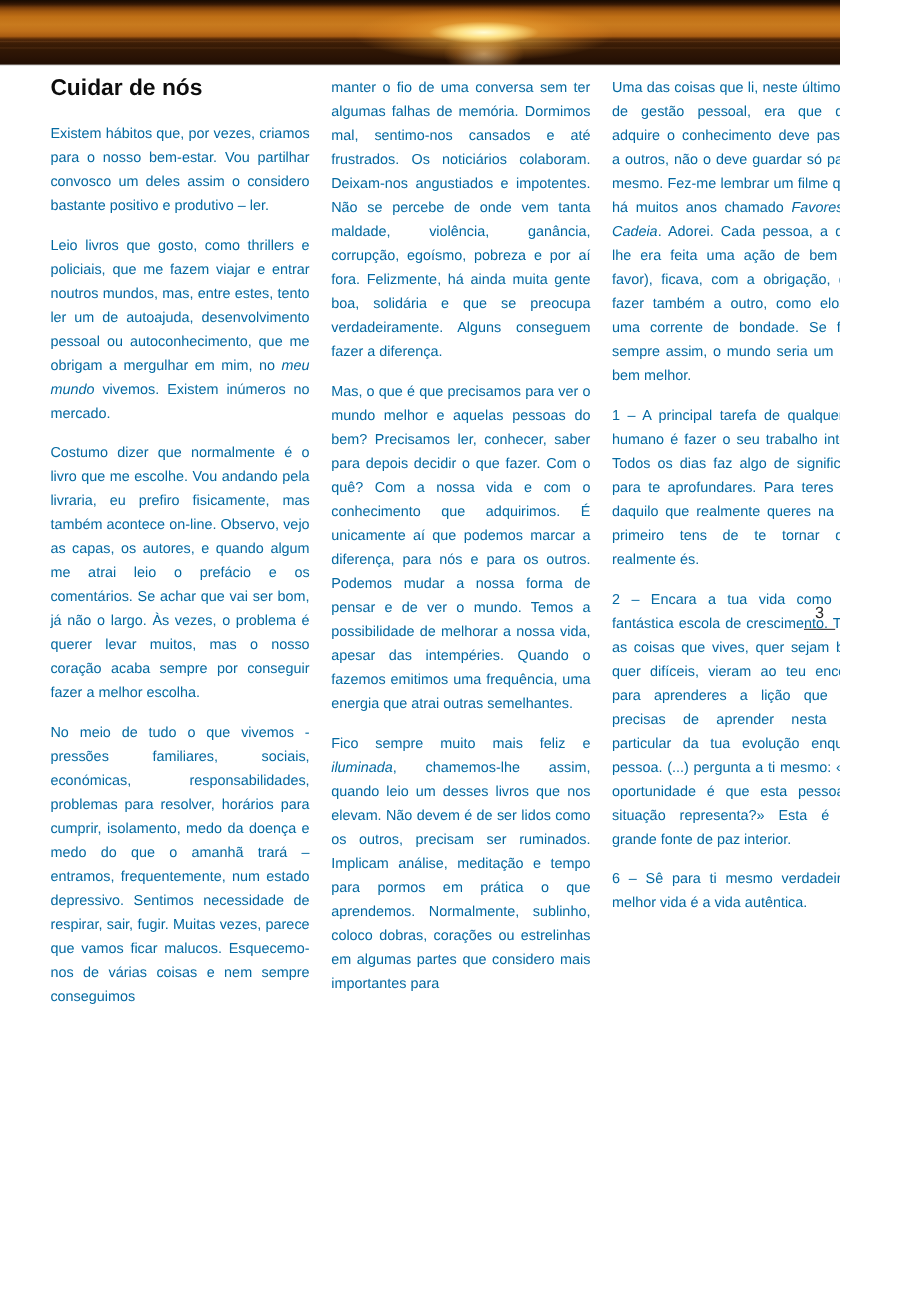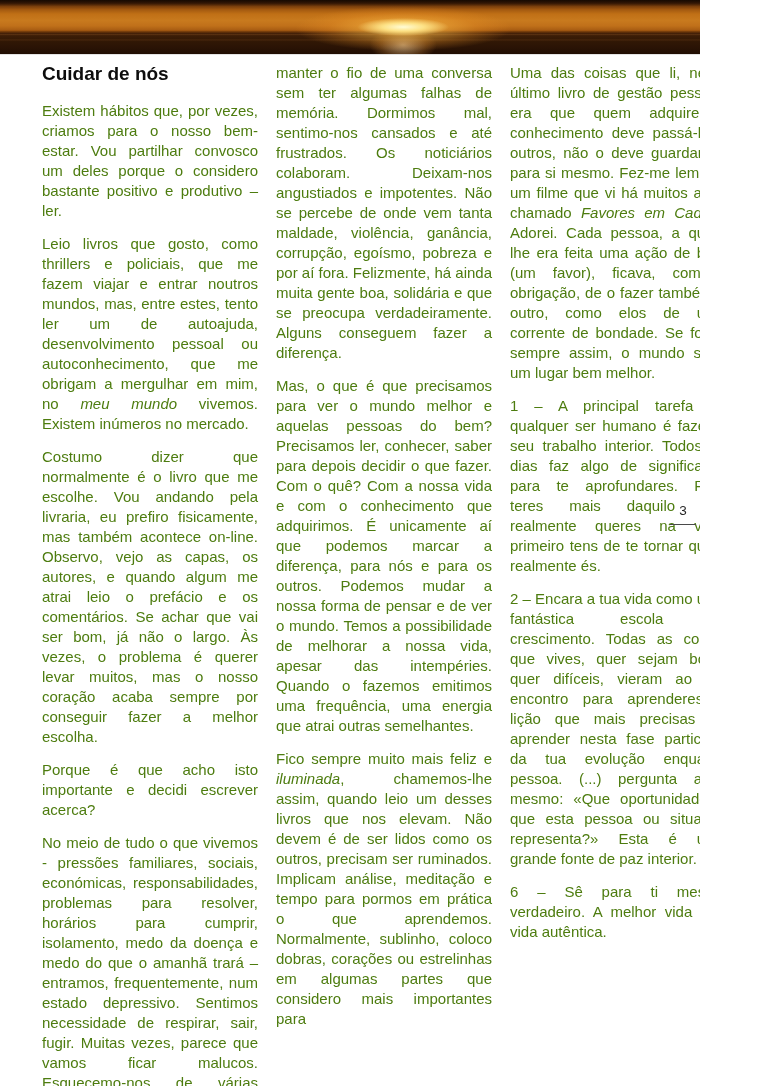--- a/index.html
+++ b/index.html
@@ -54,23 +54,23 @@
   }
   .article-title {
     margin: 0 0 16px 0;
     font-size: 19px;
     font-weight: 700;
     color: #0d0d0d;
     letter-spacing: 0;
   }
   .column p {
     margin: 0 0 13px 0;
-    font-size: 15px;
+    font-size: 12px;
     line-height: 20px;
-    color: #4d7c0f;
+    color: #0369a1;
     text-align: justify;
     text-justify: inter-word;
   }
   .page-number {
     position: absolute;
     top: 503px;
     right: 4px;
     width: 26px;
     text-align: center;
     font-size: 13.5px;
@@ -83,24 +83,23 @@
 <body>
 
 <div class="page">
 
   <div class="header-image"></div>
 
   <div class="content">
 
     <div class="column">
       <h1 class="article-title">Cuidar de nós</h1>
-      <p><span>Existem hábitos que, por vezes, criamos para o nosso bem-estar. Vou partilhar convosco um deles porque o considero bastante positivo e produtivo – ler.</span></p>
+      <p><span>Existem hábitos que, por vezes, criamos para o nosso bem-estar. Vou partilhar convosco um deles assim o considero bastante positivo e produtivo – ler.</span></p>
       <p><span>Leio livros que gosto, como thrillers e policiais, que me fazem viajar e entrar noutros mundos, mas, entre estes, tento ler um de autoajuda, desenvolvimento pessoal ou autoconhecimento, que me obrigam a mergulhar em mim, no </span><span style="font-style: italic;">meu mundo</span><span> vivemos. Existem inúmeros no mercado.</span></p>
       <p><span>Costumo dizer que normalmente é o livro que me escolhe. Vou andando pela livraria, eu prefiro fisicamente, mas também acontece on-line. Observo, vejo as capas, os autores, e quando algum me atrai leio o prefácio e os comentários. Se achar que vai ser bom, já não o largo. Às vezes, o problema é querer levar muitos, mas o nosso coração acaba sempre por conseguir fazer a melhor escolha.</span></p>
-      <p><span>Porque é que acho isto importante e decidi escrever acerca?</span></p>
       <p><span>No meio de tudo o que vivemos - pressões familiares, sociais, económicas, responsabilidades, problemas para resolver, horários para cumprir, isolamento, medo da doença e medo do que o amanhã trará – entramos, frequentemente, num estado depressivo. Sentimos necessidade de respirar, sair, fugir. Muitas vezes, parece que vamos ficar malucos. Esquecemo-nos de várias coisas e nem sempre conseguimos</span></p>
     </div>
 
     <div class="column">
       <p><span>manter o fio de uma conversa sem ter algumas falhas de memória. Dormimos mal, sentimo-nos cansados e até frustrados. Os noticiários colaboram. Deixam-nos angustiados e impotentes. Não se percebe de onde vem tanta maldade, violência, ganância, corrupção, egoísmo, pobreza e por aí fora. Felizmente, há ainda muita gente boa, solidária e que se preocupa verdadeiramente. Alguns conseguem fazer a diferença.</span></p>
       <p><span>Mas, o que é que precisamos para ver o mundo melhor e aquelas pessoas do bem? Precisamos ler, conhecer, saber para depois decidir o que fazer. Com o quê? Com a nossa vida e com o conhecimento que adquirimos. É unicamente aí que podemos marcar a diferença, para nós e para os outros. Podemos mudar a nossa forma de pensar e de ver o mundo. Temos a possibilidade de melhorar a nossa vida, apesar das intempéries. Quando o fazemos emitimos uma frequência, uma energia que atrai outras semelhantes.</span></p>
       <p><span>Fico sempre muito mais feliz e </span><span style="font-style: italic;">iluminada</span><span>, chamemos-lhe assim, quando leio um desses livros que nos elevam. Não devem é de ser lidos como os outros, precisam ser ruminados. Implicam análise, meditação e tempo para pormos em prática o que aprendemos. Normalmente, sublinho, coloco dobras, corações ou estrelinhas em algumas partes que considero mais importantes para</span></p>
     </div>
 
     <div class="column">

